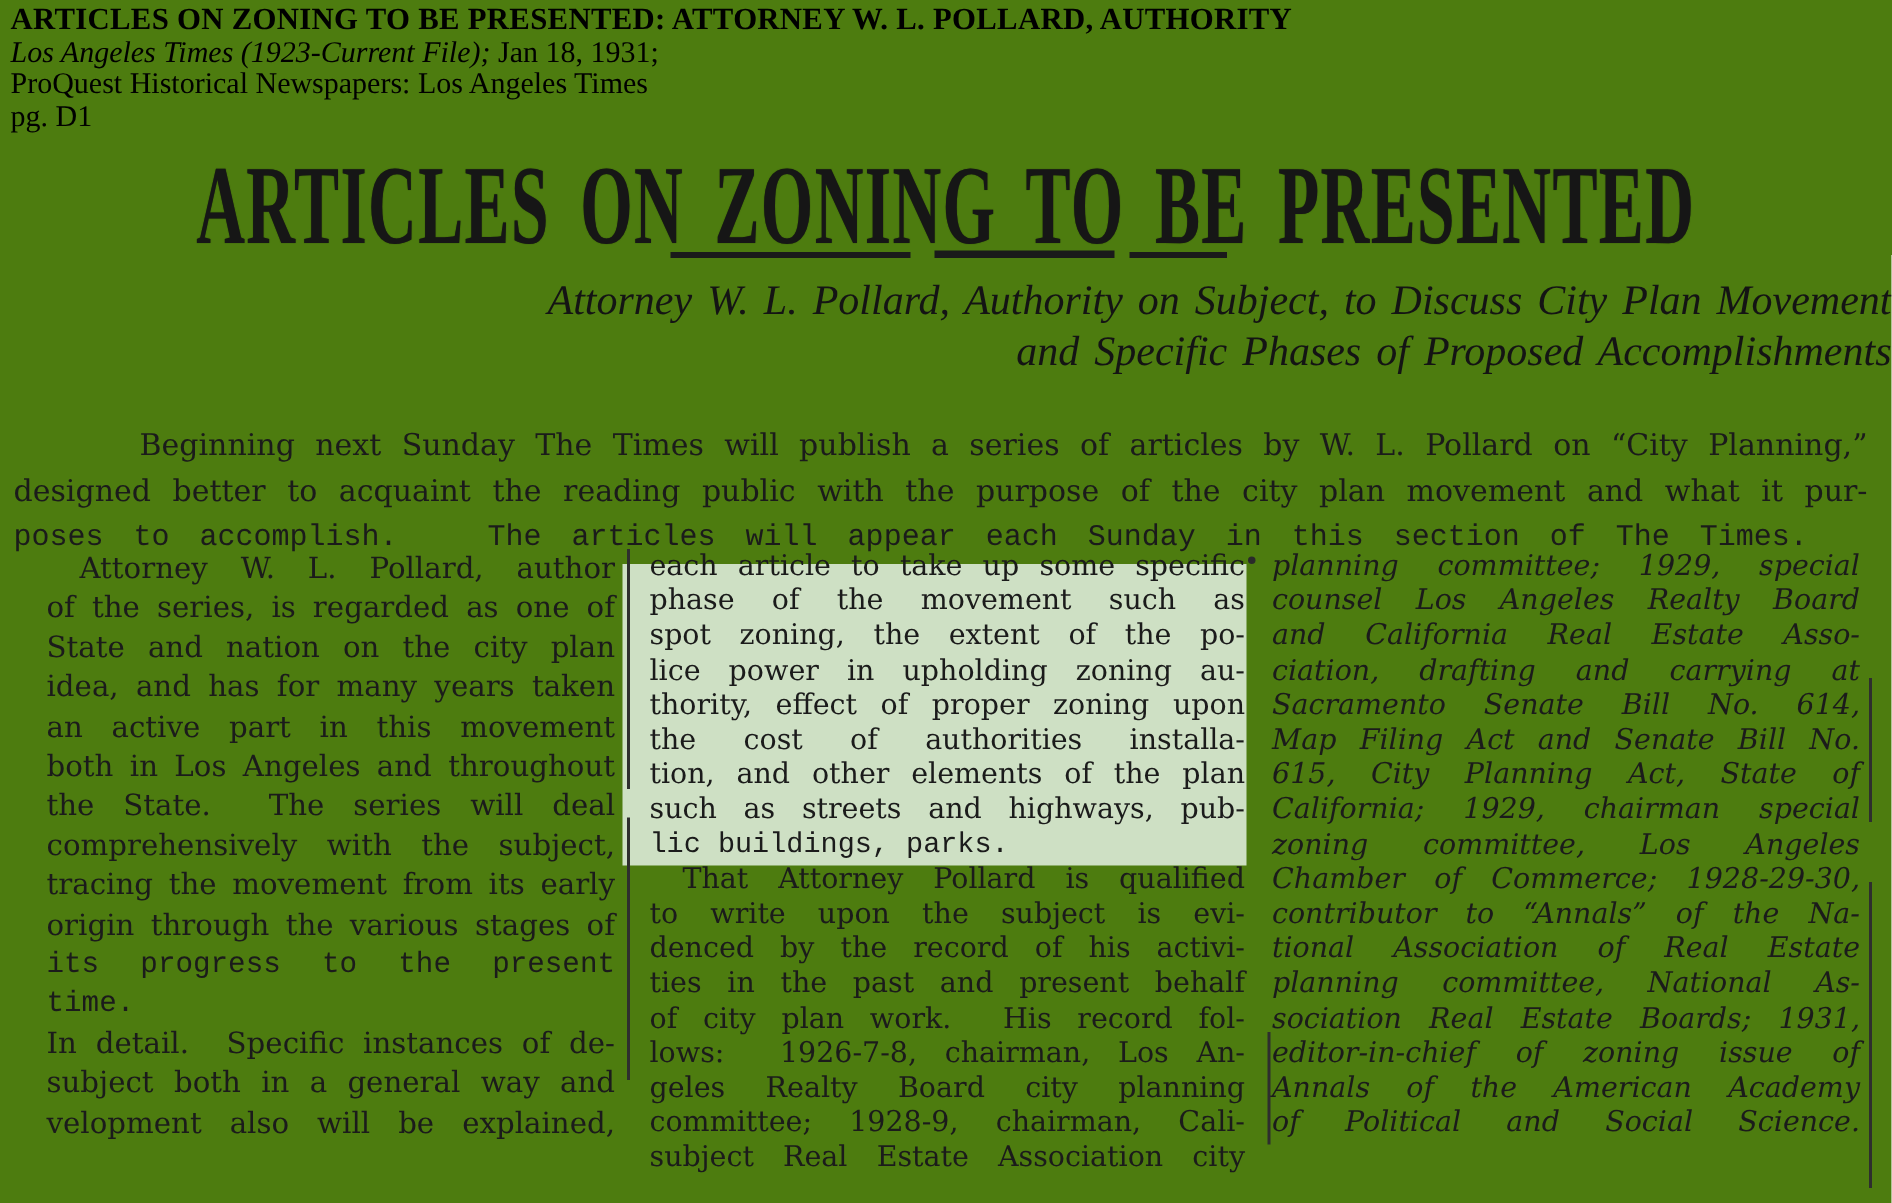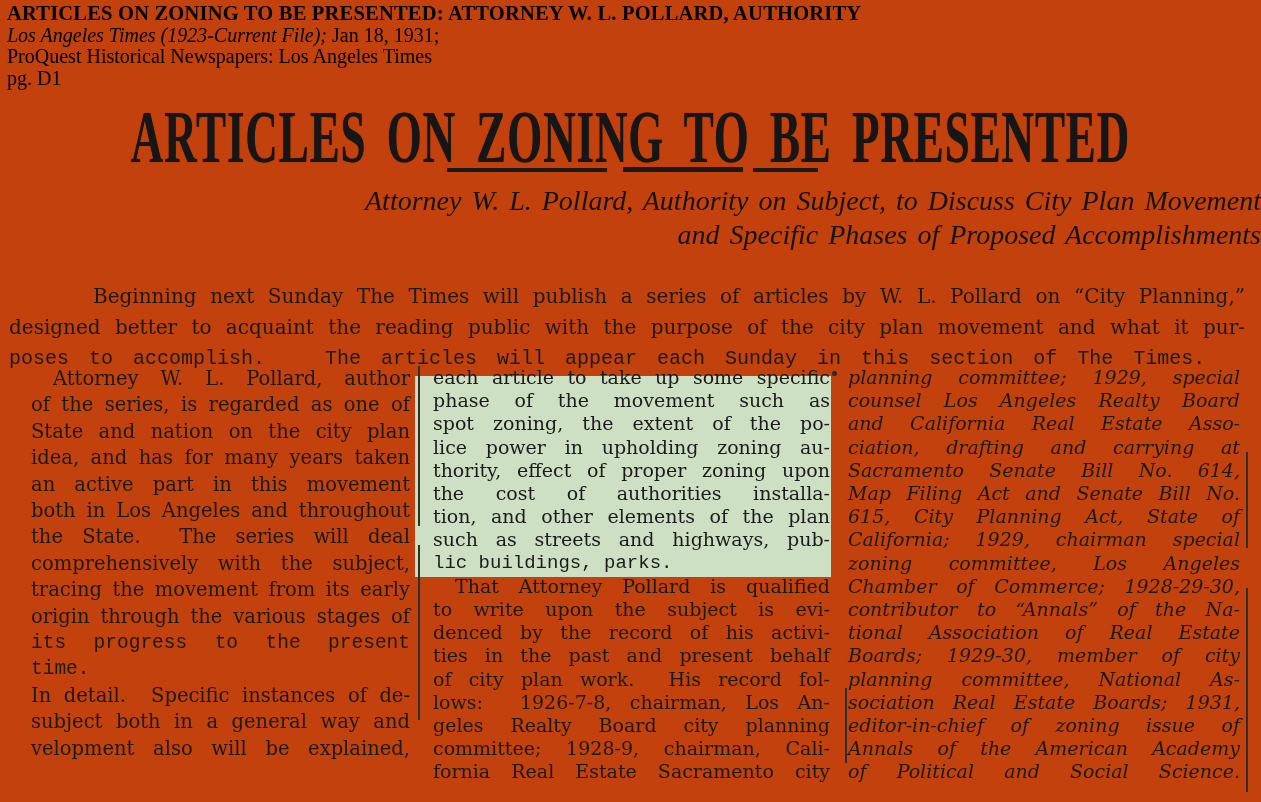--- a/index.html
+++ b/index.html
@@ -1,20 +1,20 @@
 <!DOCTYPE html>
 <html><head>
 <meta charset="utf-8">
 <style>
   html, body { margin: 0; padding: 0; background: #ffffff; }
   .page {
     position: relative;
     width: 1261px;
     height: 802px;
-    background: #c2410c;
+    background: #4d7c0f;
     overflow: hidden;
     font-family: "DejaVu Serif", serif;
     color: #1c1c1c;
   }
 
   
   .meta {
     position: absolute;
     left: 7px;
     top: 3px;
@@ -175,36 +175,35 @@
       <div class="tline">such as streets and highways, pub-</div>
       <div class="tline nojust">lic buildings, parks.</div>
       <div class="tline indent">That Attorney Pollard is qualified</div>
       <div class="tline">to write upon the subject is evi-</div>
       <div class="tline">denced by the record of his activi-</div>
       <div class="tline">ties in the past and present behalf</div>
       <div class="tline">of city plan work.&nbsp; His record fol-</div>
       <div class="tline">lows:&nbsp; 1926-7-8, chairman, Los An-</div>
       <div class="tline">geles Realty Board city planning</div>
       <div class="tline">committee; 1928-9, chairman, Cali-</div>
-      <div class="tline">fornia Real Estate Sacramento city</div>
+      <div class="tline">subject Real Estate Association city</div>
     </div>
   <div class="col col-right">
       <div class="tline">planning committee; 1929, special</div>
       <div class="tline">counsel Los Angeles Realty Board</div>
       <div class="tline">and California Real Estate Asso-</div>
       <div class="tline">ciation, drafting and carrying at</div>
       <div class="tline">Sacramento Senate Bill No. 614,</div>
       <div class="tline">Map Filing Act and Senate Bill No.</div>
       <div class="tline">615, City Planning Act, State of</div>
       <div class="tline">California; 1929, chairman special</div>
       <div class="tline">zoning committee, Los Angeles</div>
       <div class="tline">Chamber of Commerce; 1928-29-30,</div>
       <div class="tline">contributor to “Annals” of the Na-</div>
       <div class="tline">tional Association of Real Estate</div>
-      <div class="tline">Boards; 1929-30, member of city</div>
       <div class="tline">planning committee, National As-</div>
       <div class="tline">sociation Real Estate Boards; 1931,</div>
       <div class="tline">editor-in-chief of zoning issue of</div>
       <div class="tline">Annals of the American Academy</div>
       <div class="tline">of Political and Social Science.</div>
     </div>
 
   <div class="vrule" style="left:418px; top:366px; height:160px;"></div>
   <div class="vrule" style="left:418px; top:545px; height:175px;"></div>
   <div class="vrule" style="left:845px; top:688px; height:75px;"></div>

